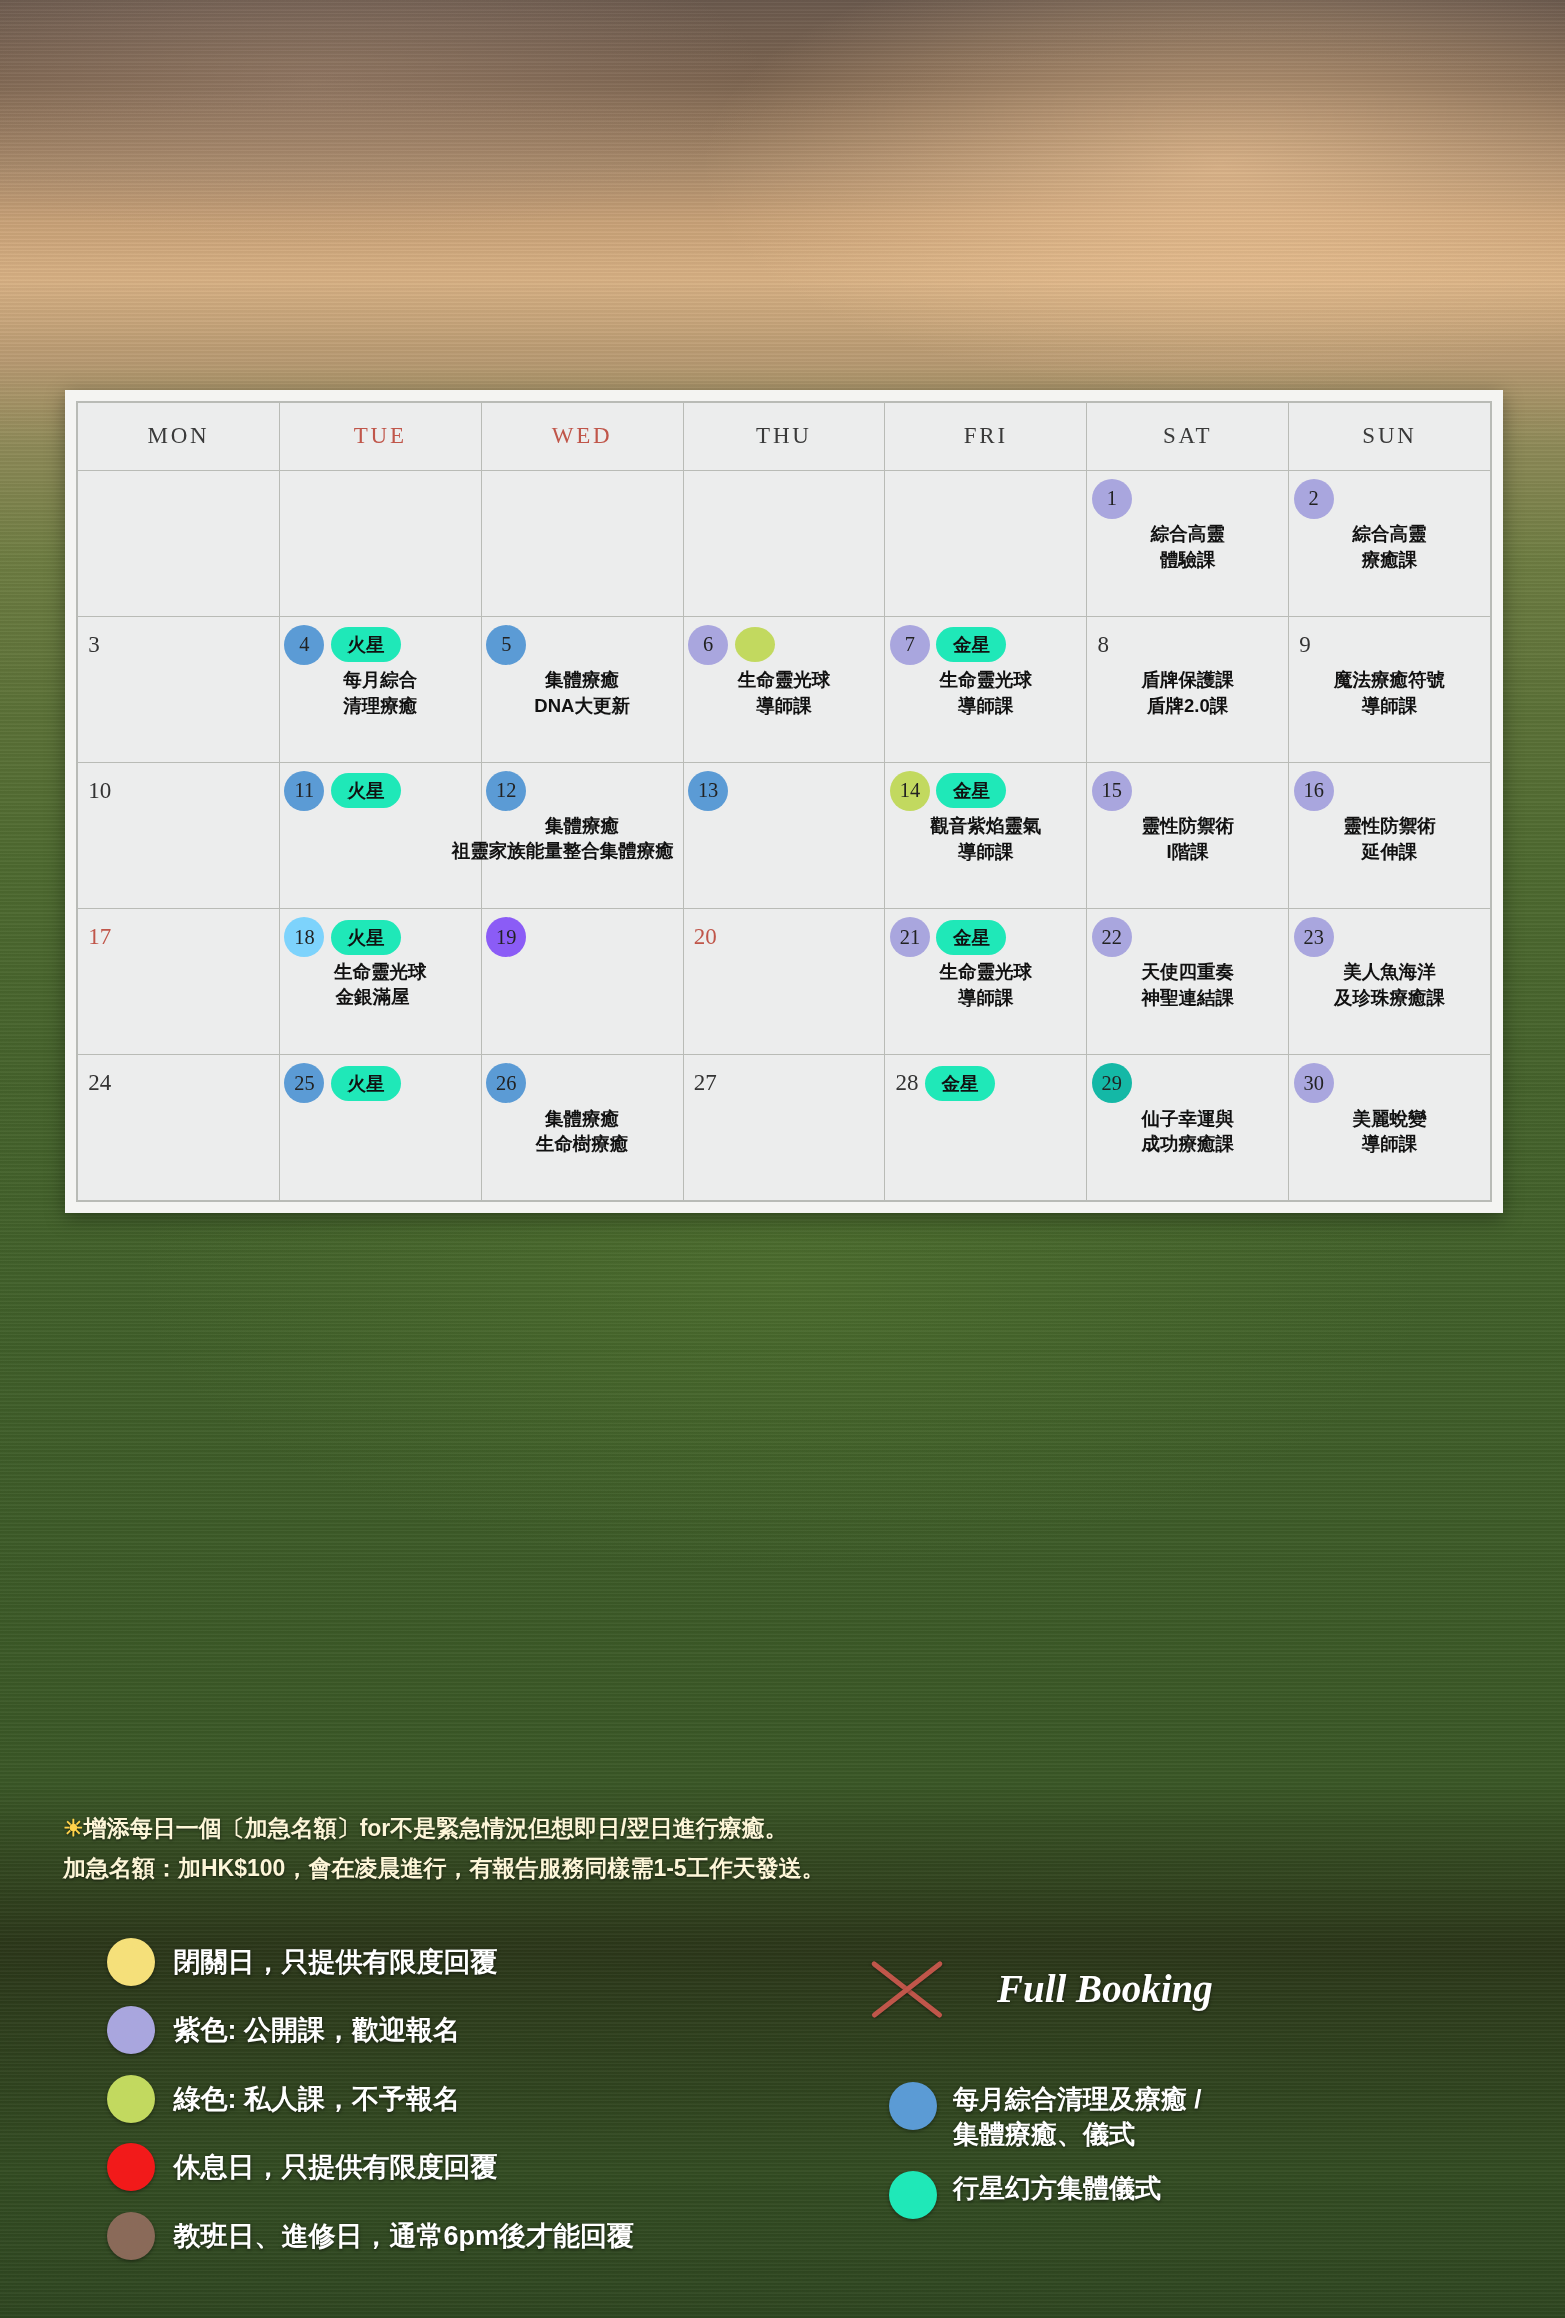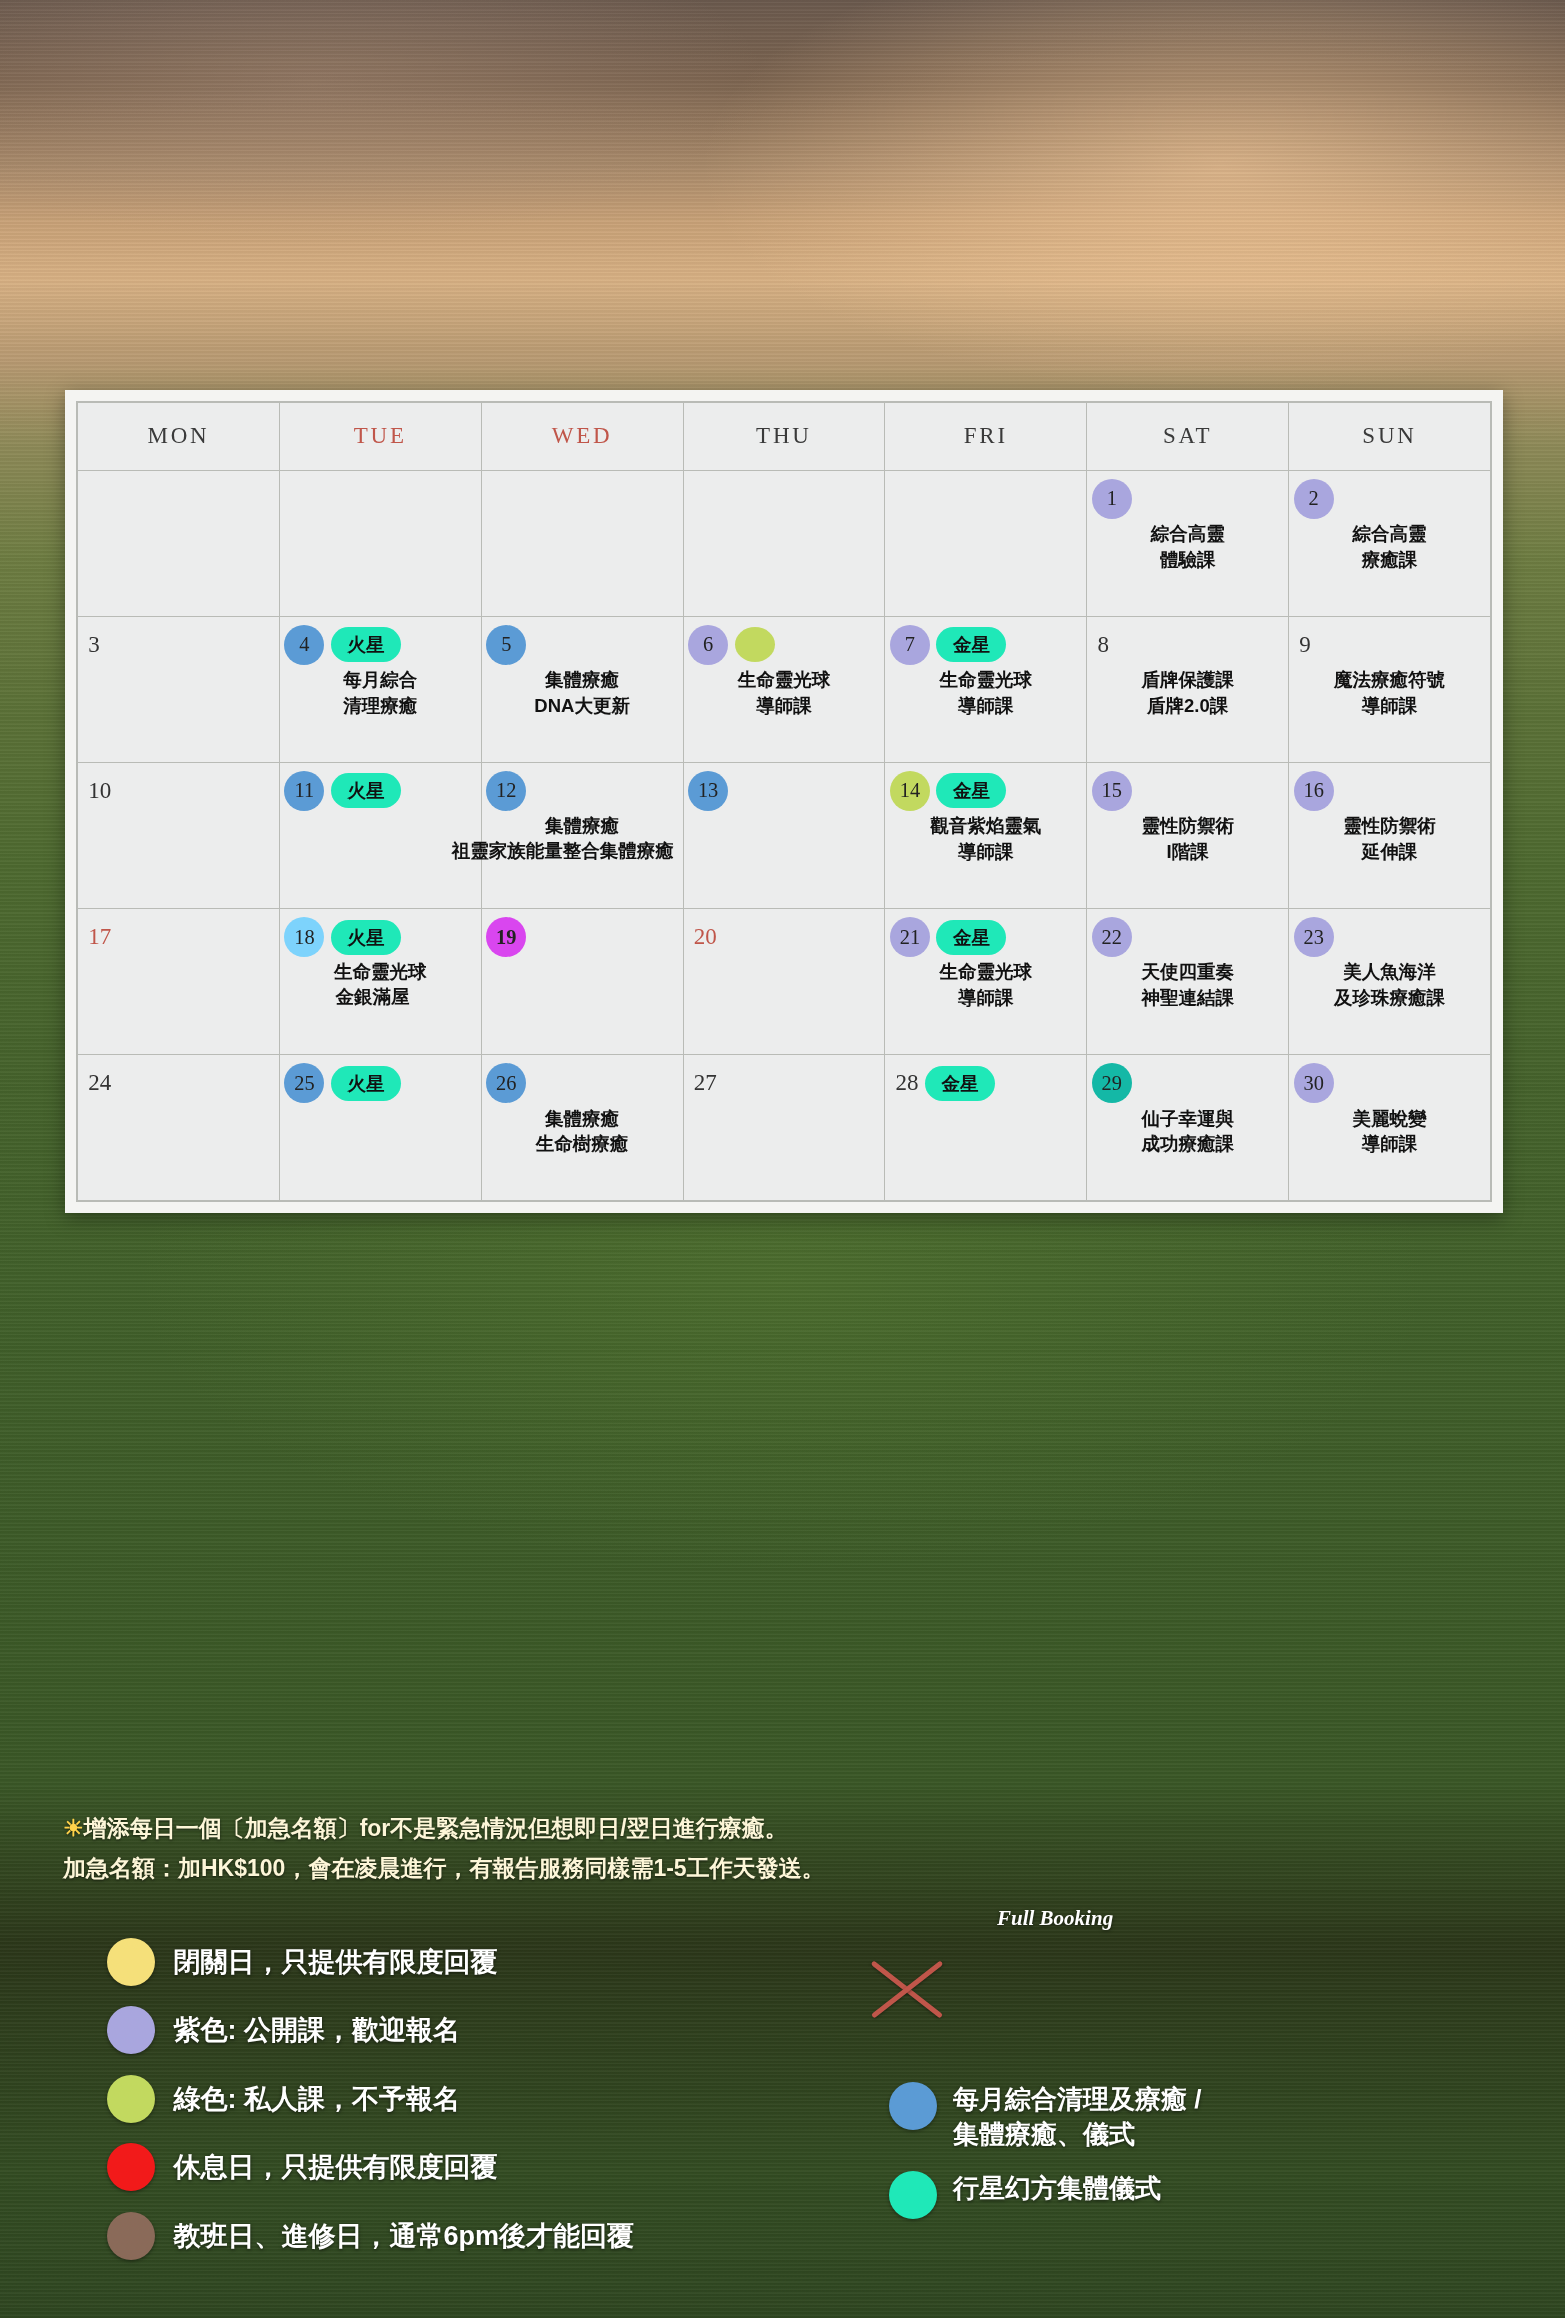--- a/index.html
+++ b/index.html
@@ -102,23 +102,23 @@
   .legend{position:absolute;left:107px;top:1938px;width:788px;}
   .lg-row{display:flex;align-items:center;gap:18.5px;margin-bottom:20.4px;}
   .lg-dot{width:48px;height:48px;border-radius:50%;flex:none;box-shadow:0 1.4px 3.7px rgba(0,0,0,0.4);}
   .lg-txt{color:#ffffff;font-size:27px;font-weight:bold;text-shadow:0 1.4px 3.7px rgba(0,0,0,0.65);}
 
   .legend-right{position:absolute;left:889px;top:2082px;width:626px;}
   .lgr-row{display:flex;align-items:flex-start;gap:16px;margin-bottom:18.5px;}
   .lgr-txt{color:#ffffff;font-size:26px;font-weight:bold;line-height:1.35;text-shadow:0 1.4px 3.7px rgba(0,0,0,0.65);}
 
   .fullbooking{
-    position:absolute;left:997px;top:1906px;
+    position:absolute;left:997px;top:1966px;
     font-family:"Liberation Serif", serif;font-style:italic;font-weight:bold;
-    font-size:21px;color:#ffffff;text-shadow:0 1.4px 3.7px rgba(0,0,0,0.6);
+    font-size:39px;color:#ffffff;text-shadow:0 1.4px 3.7px rgba(0,0,0,0.6);
   }
   .cross{position:absolute;left:863px;top:1948px;width:83px;height:83px;}
   .cross span{
     position:absolute;left:0;top:39px;width:88px;height:4.6px;background:#c0564a;border-radius:2.8px;
     box-shadow:0 0.9px 2.8px rgba(0,0,0,0.4);
   }
   .cross span:first-child{transform:rotate(38deg);}
   .cross span:last-child{transform:rotate(-38deg);}
   .star{color:#ffd24a;}
 </style>
@@ -275,21 +275,21 @@
                   <div class="dot" style="background: #7dd3fc;">18</div>
                   <div class="pill" style="background: rgb(31, 232, 184);">火星</div>
                 </div>
                 <div class="evt">生命靈光球</div>
                 <div class="span-wrap">
                   <div class="spanned" style="left: -79px; width: 334px;">金銀滿屋</div>
                 </div>
               </td>
               <td class="day">
                 <div class="daynum-row">
-                  <div class="dot" style="background: #d946ef; font-weight: bold;">19</div>
+                  <div class="dot" style="background: #8b5cf6;">19</div>
                 </div>
               </td>
               <td class="day">
                 <div class="daynum-row">
                   <div class="daynum-plain red">20</div>
                 </div>
               </td>
               <td class="day">
                 <div class="daynum-row">
                   <div class="dot" style="background: rgb(169, 166, 222);">21</div>

